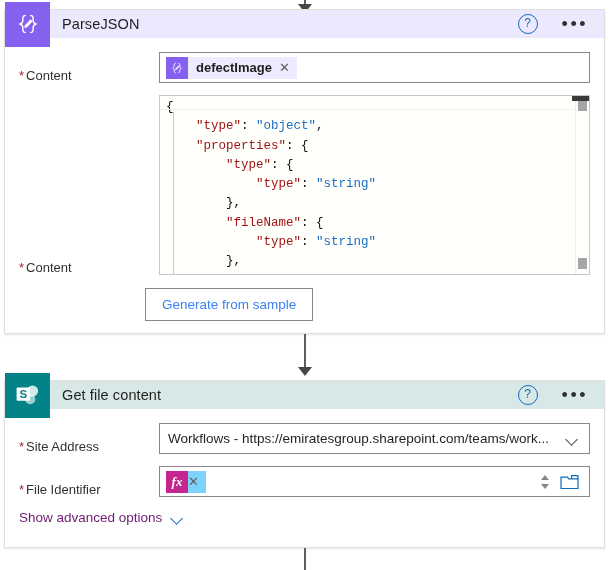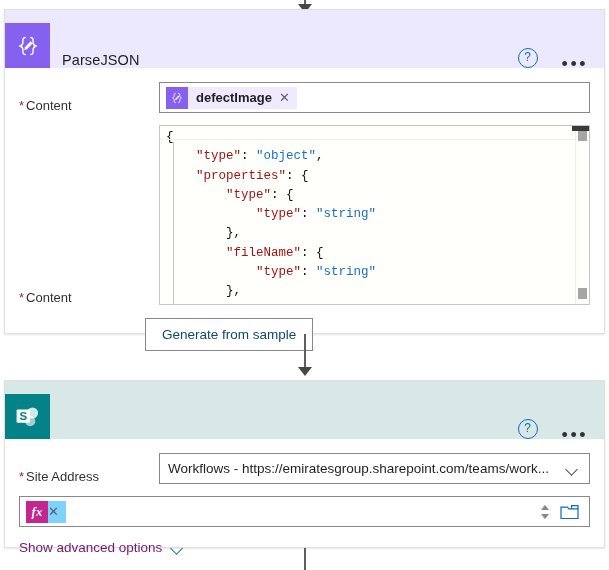--- a/index.html
+++ b/index.html
@@ -60,22 +60,22 @@
     box-sizing: border-box;
     border: 1px solid #e1dfdd;
     background: #ffffff;
     box-shadow: 0 1px 2px rgba(0,0,0,0.10);
   }
   #card-parsejson { top: 9px; height: 325px; }
   #card-getfilecontent { top: 380px; height: 168px; }
 
   .card-header {
     display: flex;
-    align-items: flex-end;
-    height: 58px;
+    align-items: center;
+    height: 28px;
     box-sizing: border-box;
   }
   #card-parsejson .card-header { background: #ece8fd; }
   #card-getfilecontent .card-header { background: #d7e8e7; }
 
   .card-icon {
     width: 45px;
     height: 45px;
     flex: 0 0 45px;
     display: flex;
@@ -258,21 +258,21 @@
     border-bottom: 1px solid #f0efed;
     pointer-events: none;
   }
 
   
   .btn-generate {
     margin: 13px 0 0 140px;
     display: inline-block;
     border: 1px solid #8a8886;
     background: #ffffff;
-    color: #0c4a6e;
+    color: #3b82f6;
     font-size: 13.5px;
     padding: 8px 16px;
     box-sizing: border-box;
     font-family: "Liberation Sans", sans-serif;
     cursor: pointer;
   }
 
   
   .dropdown-text {
     font-size: 13.5px;
@@ -437,38 +437,42 @@
 
   <div class="card-header">
     <div class="card-icon icon-sharepoint">
       <svg width="30" height="30" viewBox="0 0 30 30" aria-hidden="true">
         <circle cx="19.5" cy="11" r="5.6" fill="#ffffff" opacity="0.82"></circle>
         <circle cx="17.2" cy="19.2" r="5.1" fill="#ffffff" opacity="0.62"></circle>
         <rect x="3.6" y="7.4" width="13.4" height="13.4" rx="1" fill="#ffffff"></rect>
         <text x="10.3" y="17.6" font-family="Liberation Sans, sans-serif" font-size="11.5" font-weight="700" fill="#038387" text-anchor="middle">S</text>
       </svg>
     </div>
+    <div class="card-title">Get file content</div>
     <div class="header-spacer"></div>
     <div class="help-icon">?</div>
     <div class="ellipsis-icon">•••</div>
   </div>
 
   <div class="field-row" style="margin-top:14px;">
     <div class="field-label">
       <span class="req-star">*</span><span>Site Address</span>
     </div>
     <div class="field-control">
       <div class="input-box">
         <span class="dropdown-text">Workflows - https://emiratesgroup.sharepoint.com/teams/work...</span>
         <span class="chev"></span>
       </div>
     </div>
   </div>
 
   <div class="field-row" style="margin-top:12px;">
+    <div class="field-label">
+      <span class="req-star">*</span><span>File Identifier</span>
+    </div>
     <div class="field-control">
       <div class="input-box">
         <span class="token token-pink">
           <span class="token-badge badge-pink">
             <span class="fx">fx</span>
           </span>
           <span class="token-x">✕</span>
         </span>
         <span style="flex:1 1 auto;"></span>
         <span class="spinner">

